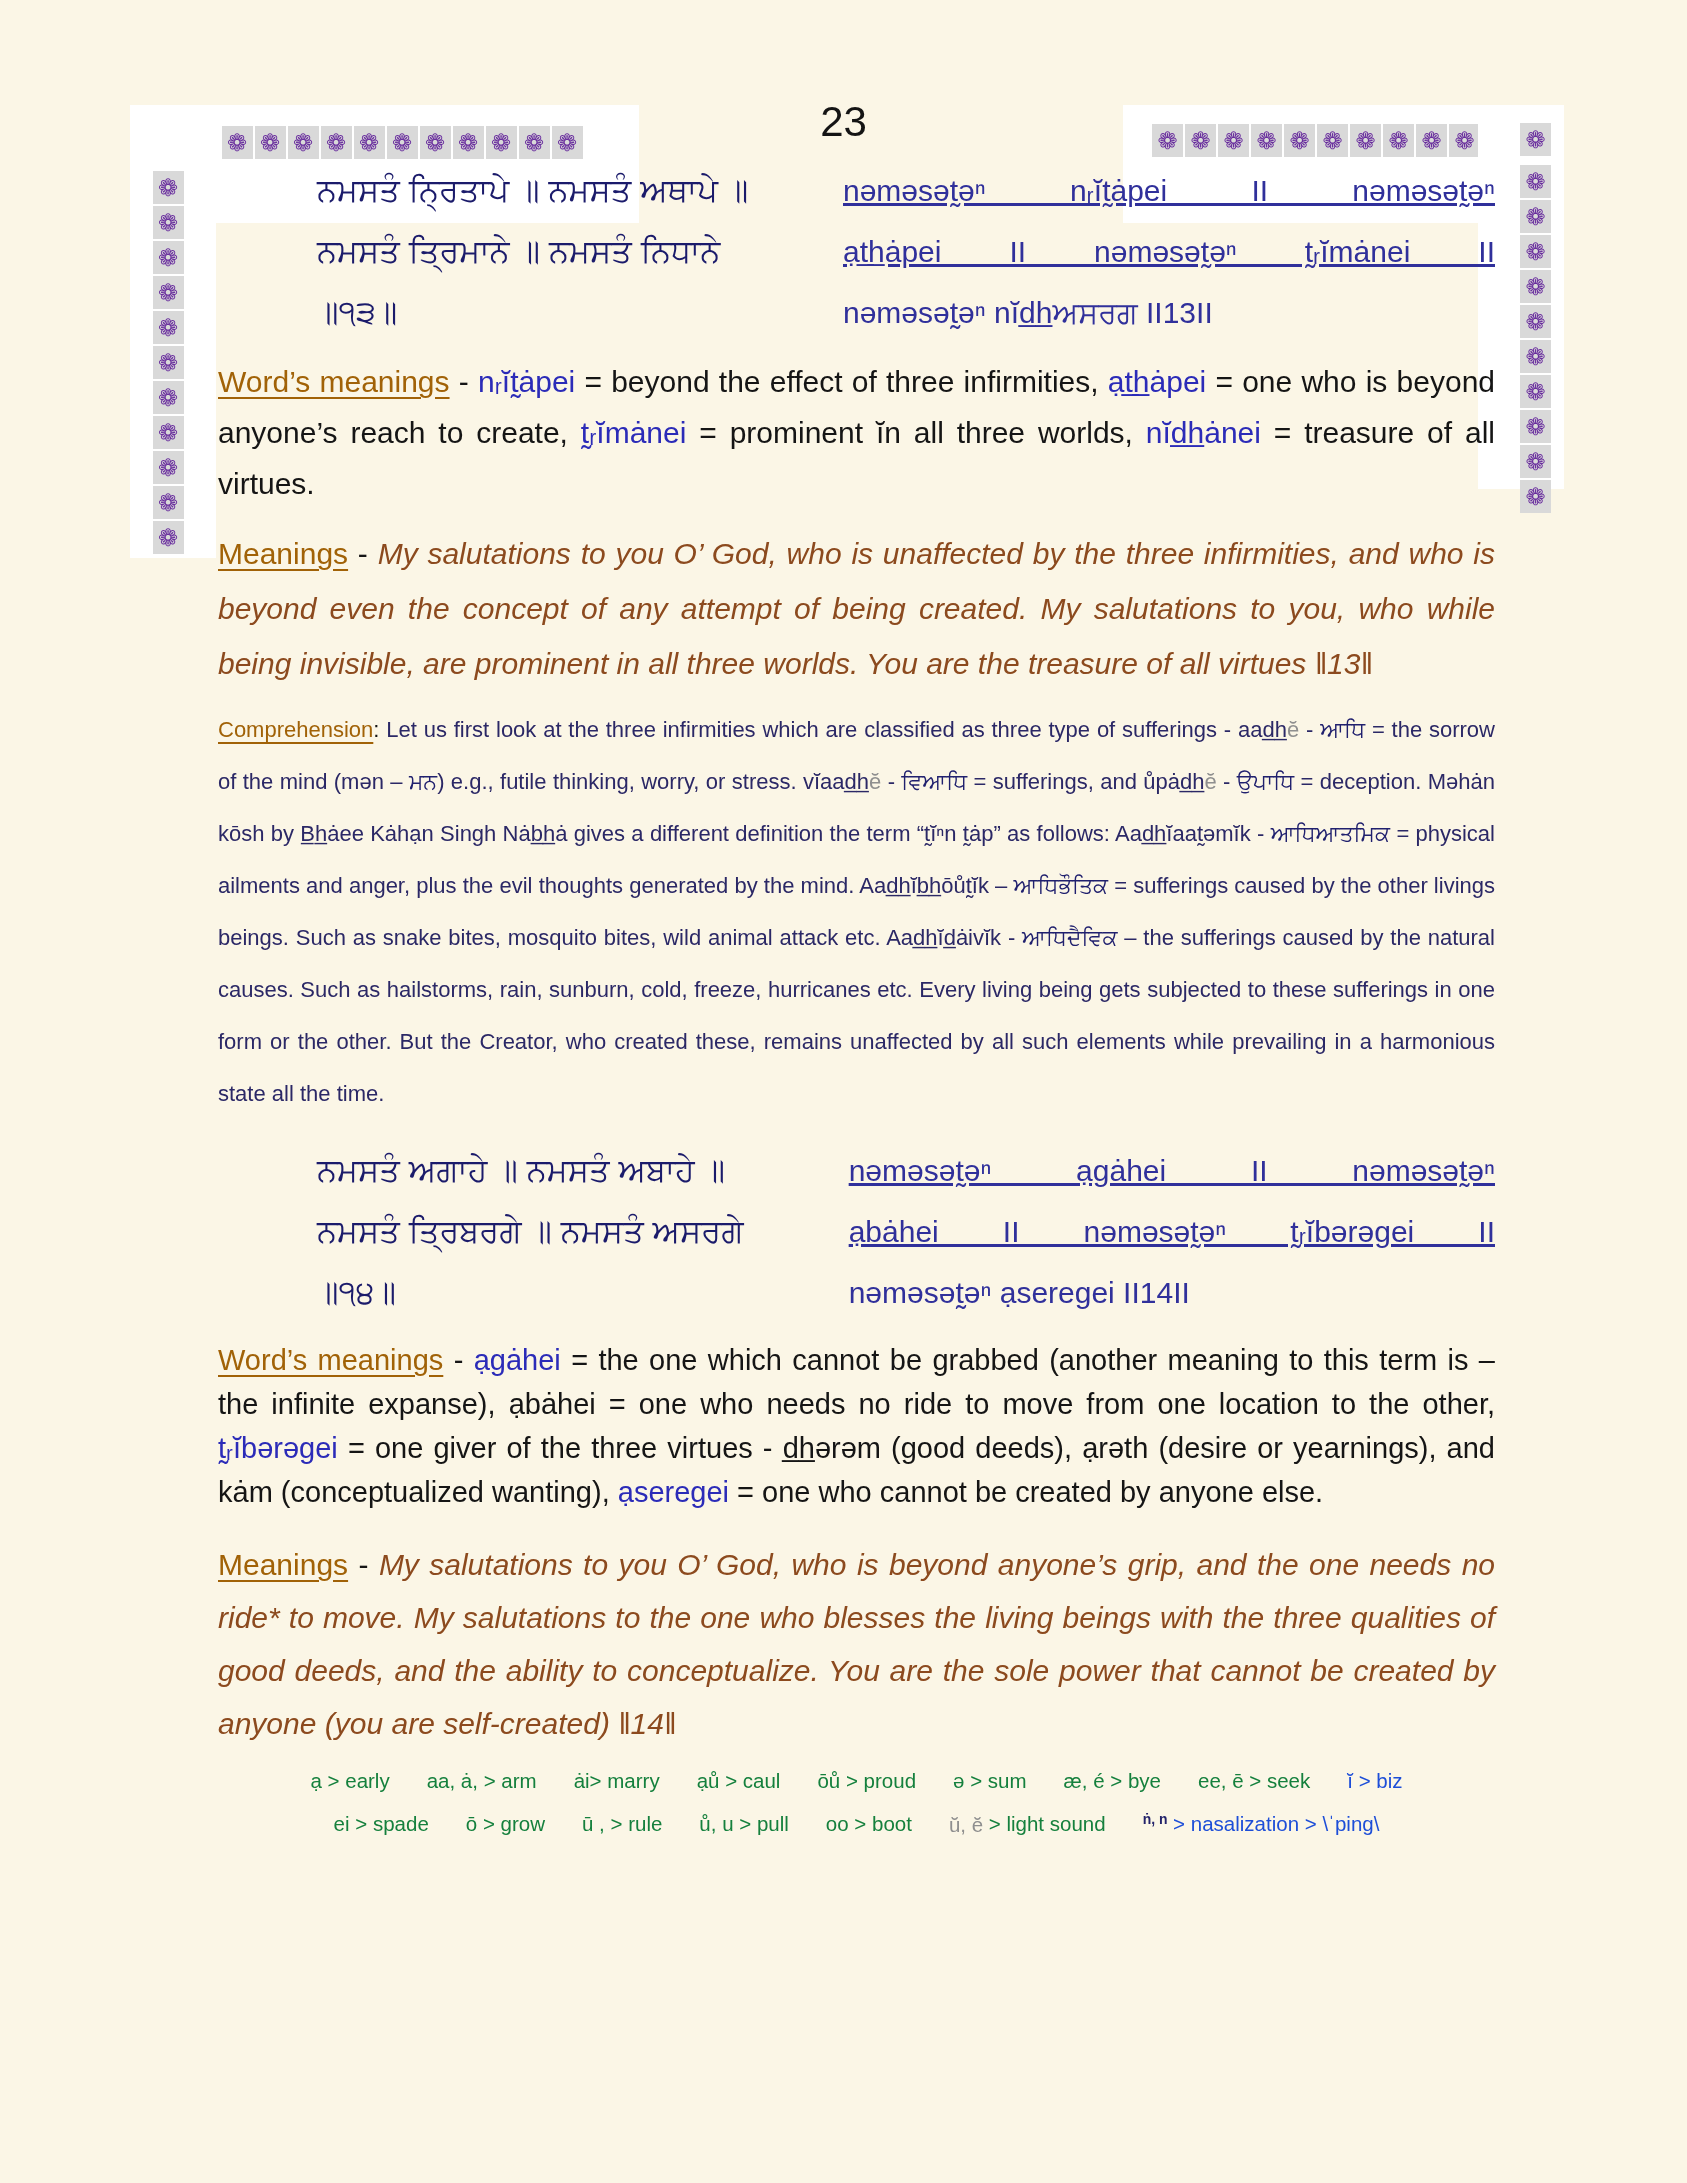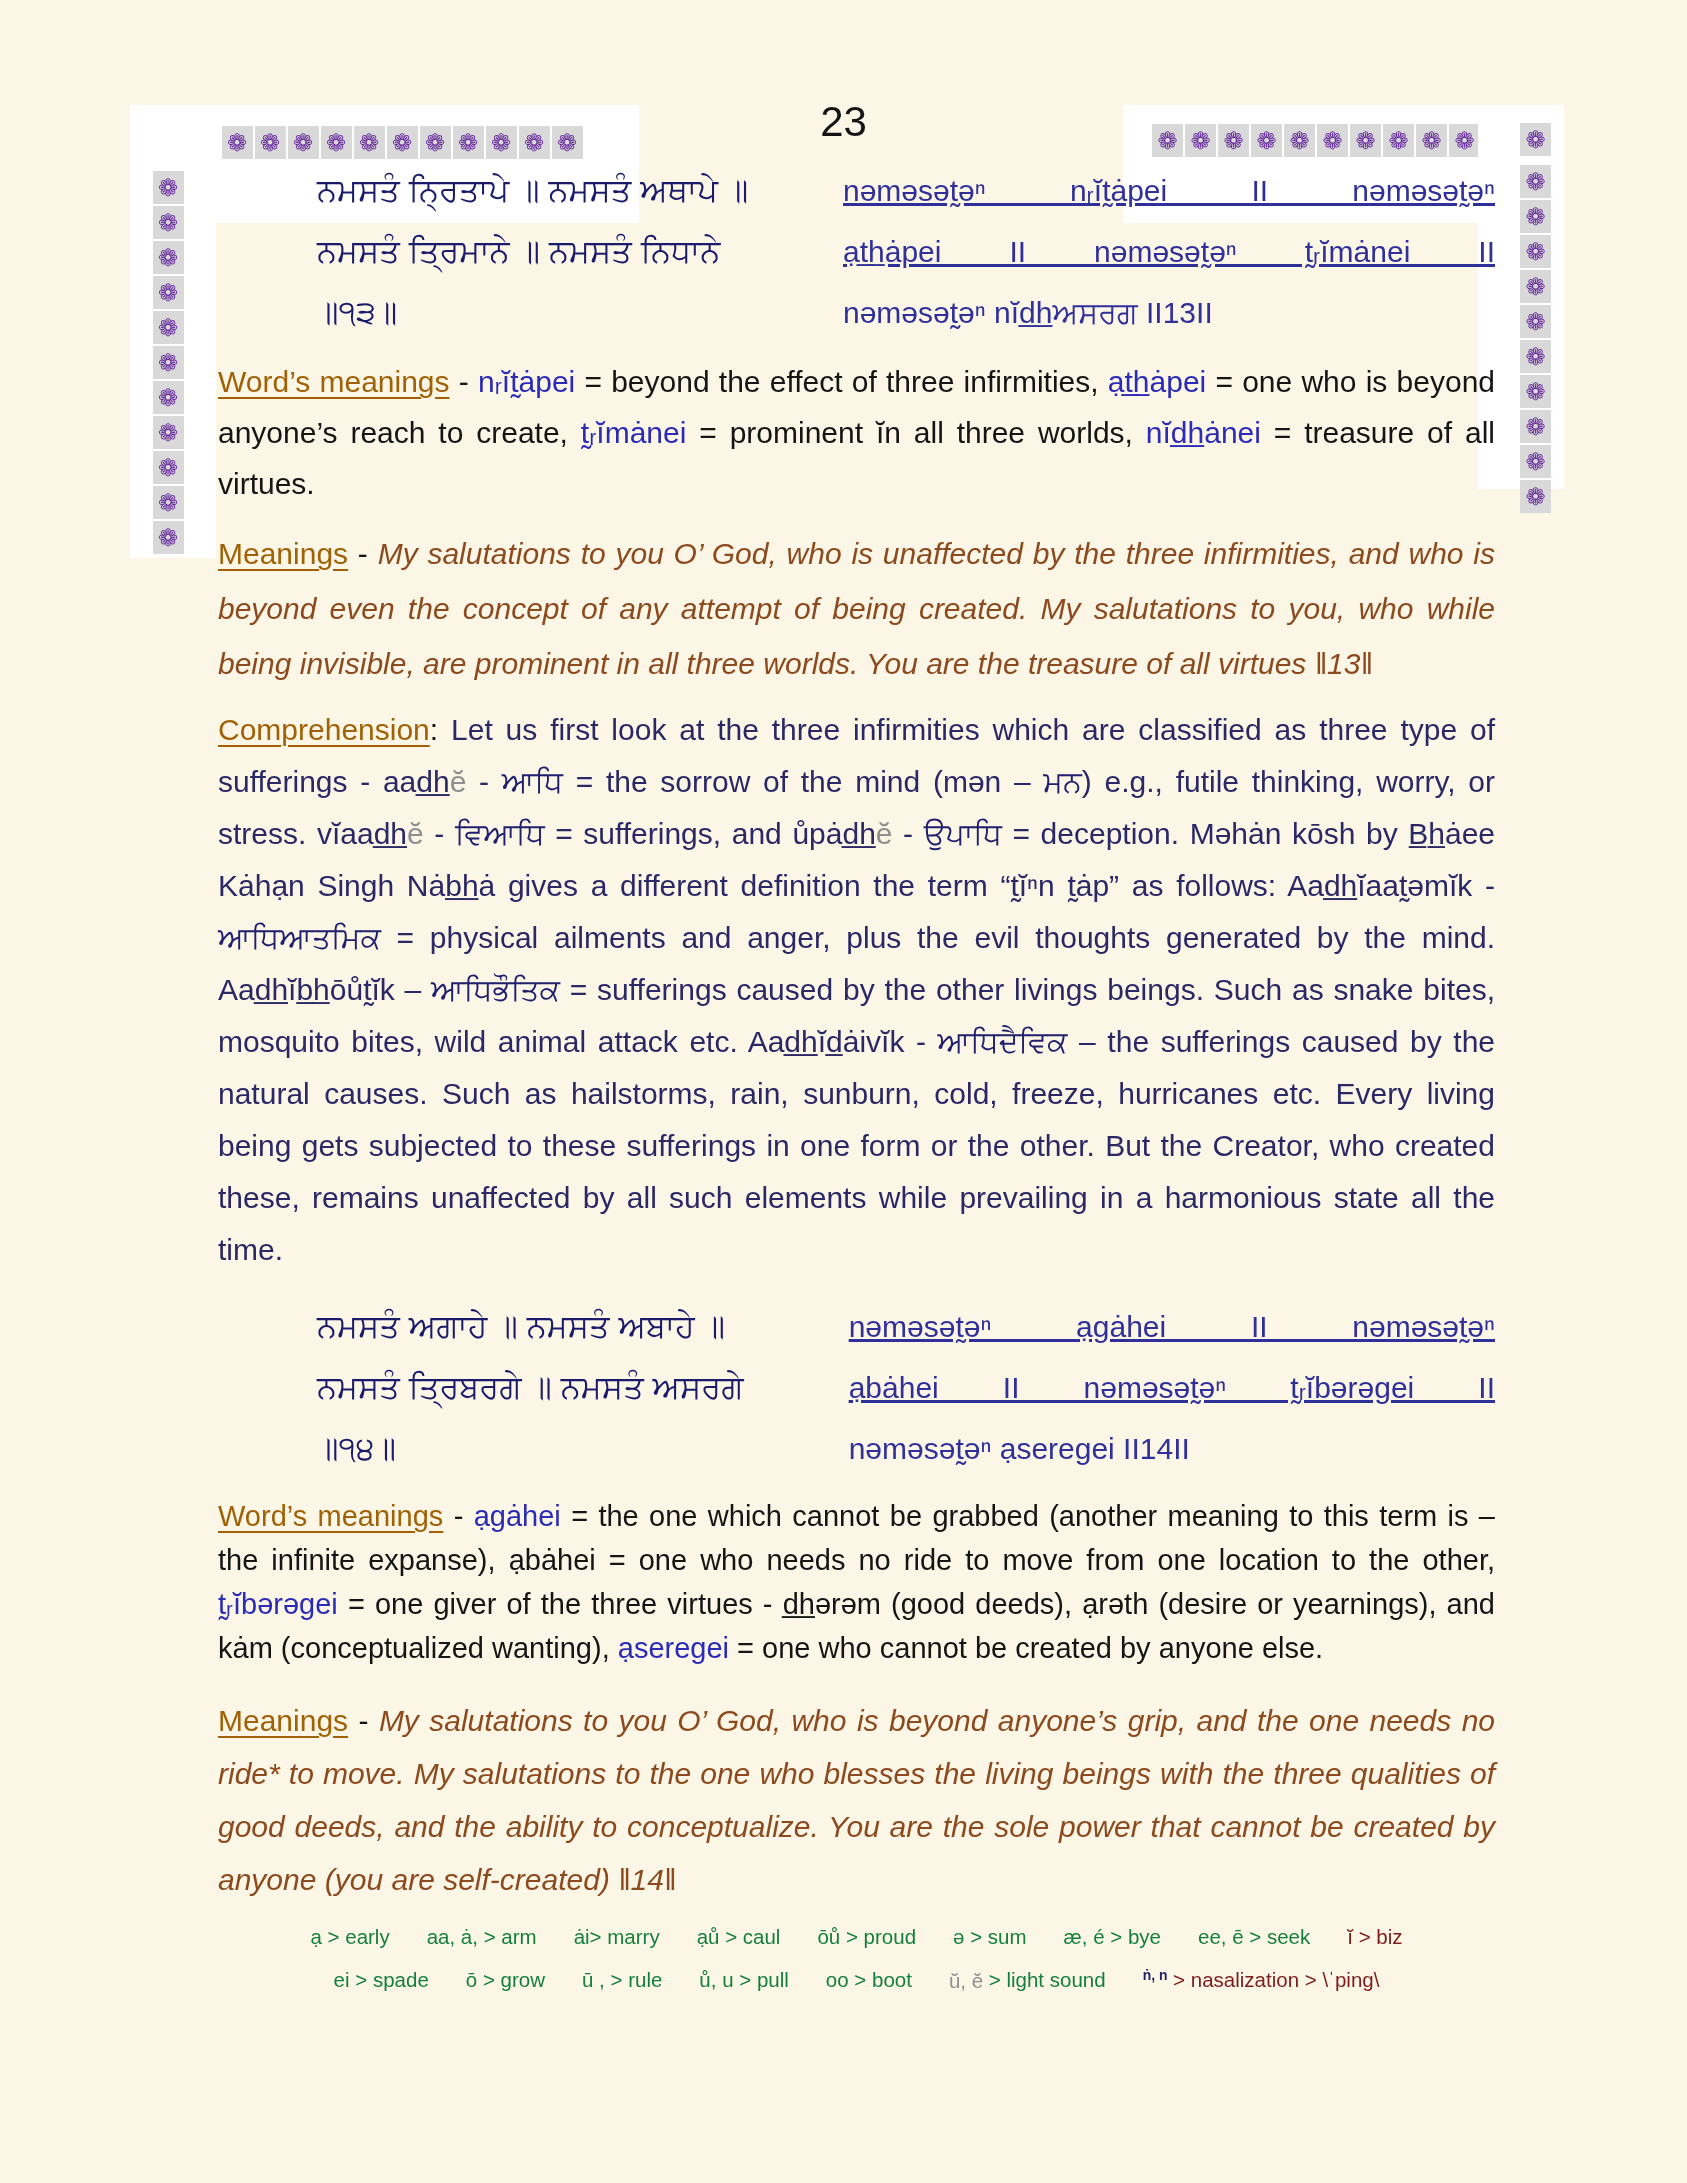--- a/index.html
+++ b/index.html
@@ -35,33 +35,33 @@
   .verse{display:flex;justify-content:space-between;}
   .verse-1{margin-top:160px;}
   .verse-2{margin-top:20px;gap:40px;}
   .gur{width:595px;box-sizing:border-box;padding-left:99px;
        font-size:32px;line-height:61px;color:#1B1B6B;}
   .tr{width:652px;font-size:30px;line-height:61px;color:#30309B;}
   .jl{text-align:justify;text-align-last:justify;text-decoration:underline;}
   .para{text-align:justify;}
   .p-wm1{margin-top:13.2px;font-size:30px;line-height:51px;color:#151515;}
   .p-m1 {margin-top:17px;font-size:30px;line-height:55px;color:#151515;}
-  .p-comp{margin-top:13.2px;font-size:30px;line-height:52px;color:#2B2866;}
+  .p-comp{margin-top:13.2px;font-size:22px;line-height:52px;color:#2B2866;}
   .p-wm2{margin-top:14.6px;font-size:29px;line-height:44px;color:#151515;}
   .p-m2 {margin-top:24px;font-size:30px;line-height:53px;color:#151515;}
   
   .seg-h{color:#a16207;text-decoration:underline;text-decoration-thickness:2px;text-underline-offset:4.6px;}
   .seg-k{color:#151515;}
   .seg-b{color:#2B2BB8;}
   .seg-n{color:#2B2866;}
   .seg-g{color:#20206E;}
   .seg-lt{color:#8F8F8F;}
   .seg-br{color:#8C4A1E;font-style:italic;}
   .seg-ki{color:#15803d;margin-right:37px;}
-  .seg-ki0{color:#7f1d1d;margin-top:32px;}
+  .seg-ki0{color:#1d4ed8;margin-top:32px;}
   .seg-sup{color:#23236B;vertical-align:super;font-size:0.68em;font-weight:bold;}
   .key{margin-top:10.6px;font-size:20.5px;color:#23236B;text-align:center;}
   .key-row{white-space:nowrap;line-height:39px;}
 </style>
 </head>
 <body>
 
 <div class="page">
 
   <div class="page-number">23</div>

